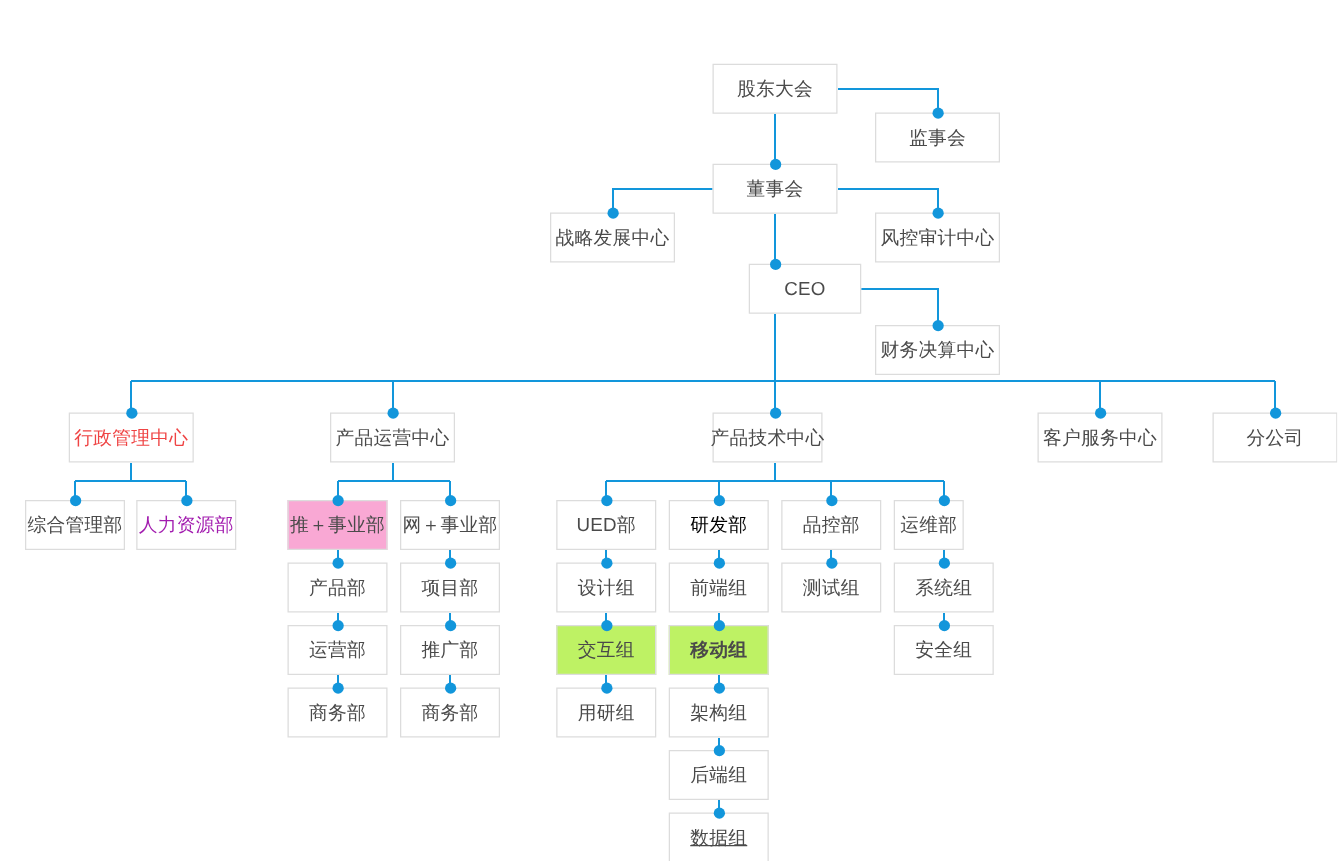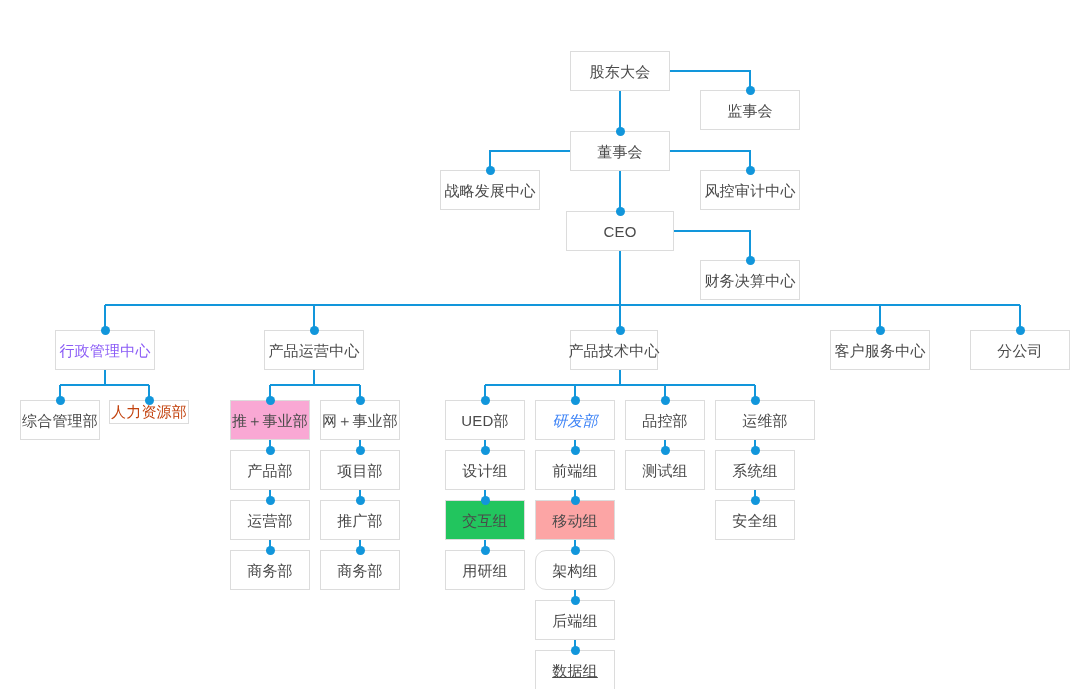--- a/index.html
+++ b/index.html
@@ -151,33 +151,33 @@
       </div>
       <div class="node" style="left: 570px; top: 131px; width: 100px; height: 40px; border-color: rgb(220, 220, 220); background: rgb(255, 255, 255); color: rgb(74, 74, 74);">
         <span class="node-label">董事会</span>
       </div>
       <div class="node" style="left: 440px; top: 170px; width: 100px; height: 40px; border-color: rgb(220, 220, 220); background: rgb(255, 255, 255); color: rgb(74, 74, 74);">
         <span class="node-label">战略发展中心</span>
       </div>
       <div class="node" style="left: 700px; top: 170px; width: 100px; height: 40px; border-color: rgb(220, 220, 220); background: rgb(255, 255, 255); color: rgb(74, 74, 74);">
         <span class="node-label">风控审计中心</span>
       </div>
-      <div class="node" style="left: 566px; top: 211px; width: 108px; height: 40px; border-color: rgb(220, 220, 220); background: rgb(255, 255, 255); color: rgb(74, 74, 74);">
+      <div class="node" style="left: 599px; top: 211px; width: 90px; height: 40px; border-color: rgb(220, 220, 220); background: rgb(255, 255, 255); color: rgb(74, 74, 74);">
         <span class="node-label">CEO</span>
       </div>
       <div class="node" style="left: 700px; top: 260px; width: 100px; height: 40px; border-color: rgb(220, 220, 220); background: rgb(255, 255, 255); color: rgb(74, 74, 74);">
         <span class="node-label">财务决算中心</span>
       </div>
-      <div class="node" style="left: 55px; top: 330px; width: 100px; height: 40px; border-color: rgb(220, 220, 220); background: rgb(255, 255, 255); color: #8b5cf6;">
+      <div class="node" style="left: 55px; top: 330px; width: 100px; height: 40px; border-color: rgb(220, 220, 220); background: rgb(255, 255, 255); color: #ef4444;">
         <span class="node-label">行政管理中心</span>
       </div>
       <div class="node" style="left: 20px; top: 400px; width: 80px; height: 40px; border-color: rgb(220, 220, 220); background: rgb(255, 255, 255); color: rgb(74, 74, 74);">
         <span class="node-label">综合管理部</span>
       </div>
-      <div class="node" style="left: 109px; top: 400px; width: 80px; height: 24px; border-color: rgb(220, 220, 220); background: rgb(255, 255, 255); color: #c2410c; font-family: Liberation Serif, serif;">
+      <div class="node" style="left: 109px; top: 400px; width: 80px; height: 40px; border-color: rgb(220, 220, 220); background: rgb(255, 255, 255); color: #a21caf;">
         <span class="node-label">人力资源部</span>
       </div>
       <div class="node" style="left: 264px; top: 330px; width: 100px; height: 40px; border-color: rgb(220, 220, 220); background: rgb(255, 255, 255); color: rgb(74, 74, 74);">
         <span class="node-label">产品运营中心</span>
       </div>
       <div class="node" style="left: 230px; top: 400px; width: 80px; height: 40px; border-color: rgb(220, 220, 220); background: #f9a8d4; color: rgb(74, 74, 74);">
         <span class="node-label">推＋事业部</span>
       </div>
       <div class="node" style="left: 230px; top: 450px; width: 80px; height: 40px; border-color: rgb(220, 220, 220); background: rgb(255, 255, 255); color: rgb(74, 74, 74);">
         <span class="node-label">产品部</span>
@@ -202,51 +202,51 @@
       </div>
       <div class="node" style="left: 570px; top: 330px; width: 88px; height: 40px; border-color: rgb(220, 220, 220); background: rgb(255, 255, 255); color: rgb(74, 74, 74);">
         <span class="node-label">产品技术中心</span>
       </div>
       <div class="node" style="left: 445px; top: 400px; width: 80px; height: 40px; border-color: rgb(220, 220, 220); background: rgb(255, 255, 255); color: rgb(74, 74, 74);">
         <span class="node-label">UED部</span>
       </div>
       <div class="node" style="left: 445px; top: 450px; width: 80px; height: 40px; border-color: rgb(220, 220, 220); background: rgb(255, 255, 255); color: rgb(74, 74, 74);">
         <span class="node-label">设计组</span>
       </div>
-      <div class="node" style="left: 445px; top: 500px; width: 80px; height: 40px; border-color: rgb(220, 220, 220); background: #22c55e; color: rgb(74, 74, 74);">
+      <div class="node" style="left: 445px; top: 500px; width: 80px; height: 40px; border-color: rgb(220, 220, 220); background: #bef264; color: rgb(74, 74, 74);">
         <span class="node-label">交互组</span>
       </div>
       <div class="node" style="left: 445px; top: 550px; width: 80px; height: 40px; border-color: rgb(220, 220, 220); background: rgb(255, 255, 255); color: rgb(74, 74, 74);">
         <span class="node-label">用研组</span>
       </div>
-      <div class="node" style="left: 535px; top: 400px; width: 80px; height: 40px; border-color: rgb(220, 220, 220); background: rgb(255, 255, 255); color: #3b82f6; font-style: italic;">
+      <div class="node" style="left: 535px; top: 400px; width: 80px; height: 40px; border-color: rgb(220, 220, 220); background: rgb(255, 255, 255); color: #000000;">
         <span class="node-label">研发部</span>
       </div>
       <div class="node" style="left: 535px; top: 450px; width: 80px; height: 40px; border-color: rgb(220, 220, 220); background: rgb(255, 255, 255); color: rgb(74, 74, 74);">
         <span class="node-label">前端组</span>
       </div>
-      <div class="node" style="left: 535px; top: 500px; width: 80px; height: 40px; border-color: rgb(220, 220, 220); background: #fca5a5; color: rgb(74, 74, 74);">
+      <div class="node" style="left: 535px; top: 500px; width: 80px; height: 40px; border-color: rgb(220, 220, 220); background: #bef264; color: rgb(74, 74, 74); font-weight: bold;">
         <span class="node-label">移动组</span>
       </div>
-      <div class="node" style="left: 535px; top: 550px; width: 80px; height: 40px; border-color: rgb(220, 220, 220); background: rgb(255, 255, 255); color: rgb(74, 74, 74); border-radius: 11px;">
+      <div class="node" style="left: 535px; top: 550px; width: 80px; height: 40px; border-color: rgb(220, 220, 220); background: rgb(255, 255, 255); color: rgb(74, 74, 74);">
         <span class="node-label">架构组</span>
       </div>
       <div class="node" style="left: 535px; top: 600px; width: 80px; height: 40px; border-color: rgb(220, 220, 220); background: rgb(255, 255, 255); color: rgb(74, 74, 74);">
         <span class="node-label">后端组</span>
       </div>
       <div class="node" style="left: 535px; top: 650px; width: 80px; height: 40px; border-color: rgb(220, 220, 220); background: rgb(255, 255, 255); color: rgb(74, 74, 74); text-decoration: underline;">
         <span class="node-label">数据组</span>
       </div>
       <div class="node" style="left: 625px; top: 400px; width: 80px; height: 40px; border-color: rgb(220, 220, 220); background: rgb(255, 255, 255); color: rgb(74, 74, 74);">
         <span class="node-label">品控部</span>
       </div>
       <div class="node" style="left: 625px; top: 450px; width: 80px; height: 40px; border-color: rgb(220, 220, 220); background: rgb(255, 255, 255); color: rgb(74, 74, 74);">
         <span class="node-label">测试组</span>
       </div>
-      <div class="node" style="left: 715px; top: 400px; width: 100px; height: 40px; border-color: rgb(220, 220, 220); background: rgb(255, 255, 255); color: rgb(74, 74, 74);">
+      <div class="node" style="left: 715px; top: 400px; width: 56px; height: 40px; border-color: rgb(220, 220, 220); background: rgb(255, 255, 255); color: rgb(74, 74, 74);">
         <span class="node-label">运维部</span>
       </div>
       <div class="node" style="left: 715px; top: 450px; width: 80px; height: 40px; border-color: rgb(220, 220, 220); background: rgb(255, 255, 255); color: rgb(74, 74, 74);">
         <span class="node-label">系统组</span>
       </div>
       <div class="node" style="left: 715px; top: 500px; width: 80px; height: 40px; border-color: rgb(220, 220, 220); background: rgb(255, 255, 255); color: rgb(74, 74, 74);">
         <span class="node-label">安全组</span>
       </div>
       <div class="node" style="left: 830px; top: 330px; width: 100px; height: 40px; border-color: rgb(220, 220, 220); background: rgb(255, 255, 255); color: rgb(74, 74, 74);">
         <span class="node-label">客户服务中心</span>

